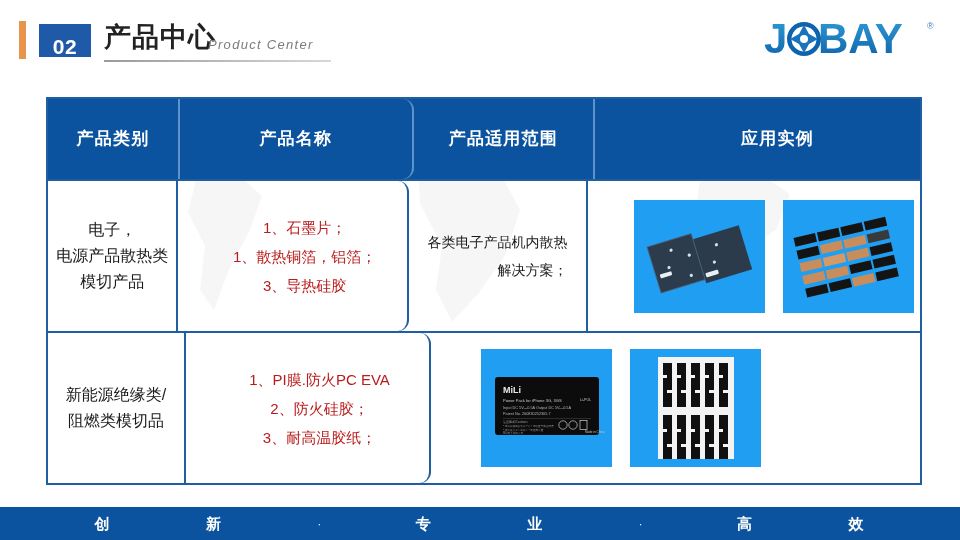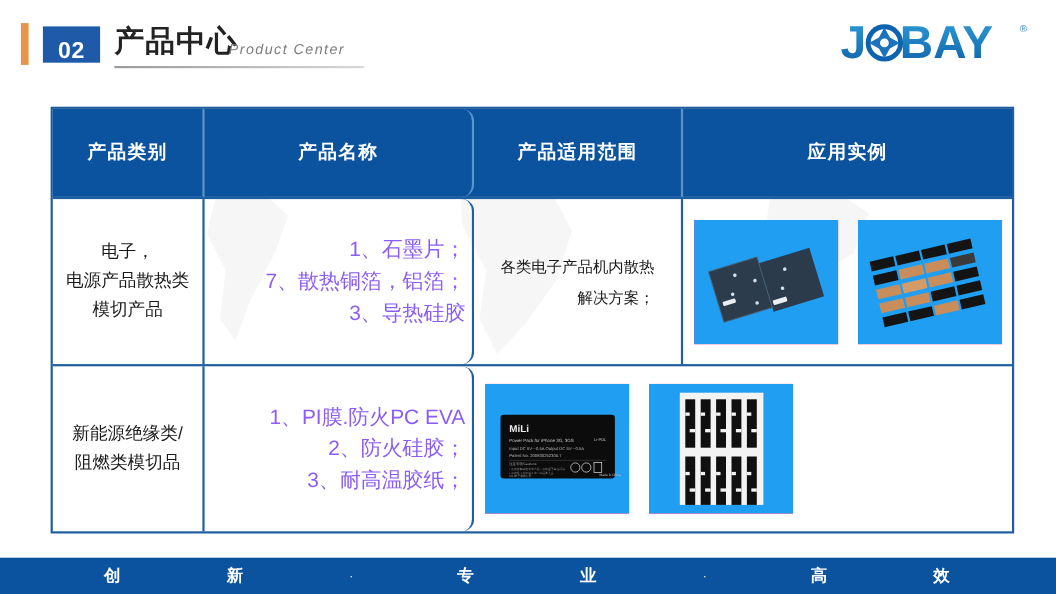--- a/index.html
+++ b/index.html
@@ -112,21 +112,21 @@
     box-sizing: border-box;
     display: flex;
     align-items: center;
     justify-content: center;
     border-right: 2px solid #1f5fa0;
     padding: 4px 6px;
   }
   .thead .cell {
     border-right: 2px solid #5d93c7;
   }
-  .cell:last-child { border-right: none; }
+  .cell:last-child { border-right: none; margin-left: 40px; }
 
   .c1 { width: 138px; }
   .c2 { width: 245px; border-radius: 11px; }
   .c3 { width: 190px; }
   .c4 { width: 299px; }
 
   .th-text {
     color: #ffffff;
     font-size: 17px;
     font-weight: bold;
@@ -148,24 +148,24 @@
     text-align: right;
     line-height: 28px;
     white-space: pre-line;
   }
   .name-list {
     width: 100%;
     padding-left: 24px;
     box-sizing: border-box;
   }
   .name-item {
-    font-size: 19px;
-    color: #8b5cf6;
+    font-size: 15px;
+    color: #b91c1c;
     line-height: 29px;
-    text-align: right;
+    text-align: center;
   }
 
   
   .imgs {
     display: flex;
     align-items: center;
     justify-content: center;
     gap: 18px;
     width: 100%;
   }
@@ -269,21 +269,21 @@
 
   <div class="trow trow-body">
     <div class="cell c1">
       <span class="cat-text">电子，
 电源产品散热类
 模切产品</span>
     </div>
     <div class="cell c2">
       <div class="name-list">
         <div class="name-item">1、石墨片；</div>
-        <div class="name-item">7、散热铜箔，铝箔；</div>
+        <div class="name-item">1、散热铜箔，铝箔；</div>
         <div class="name-item">3、导热硅胶</div>
       </div>
     </div>
     <div class="cell c3">
       <span class="scope-text">各类电子产品机内散热
 解决方案；</span>
     </div>
     <div class="cell c4">
       <div class="imgs">
 

